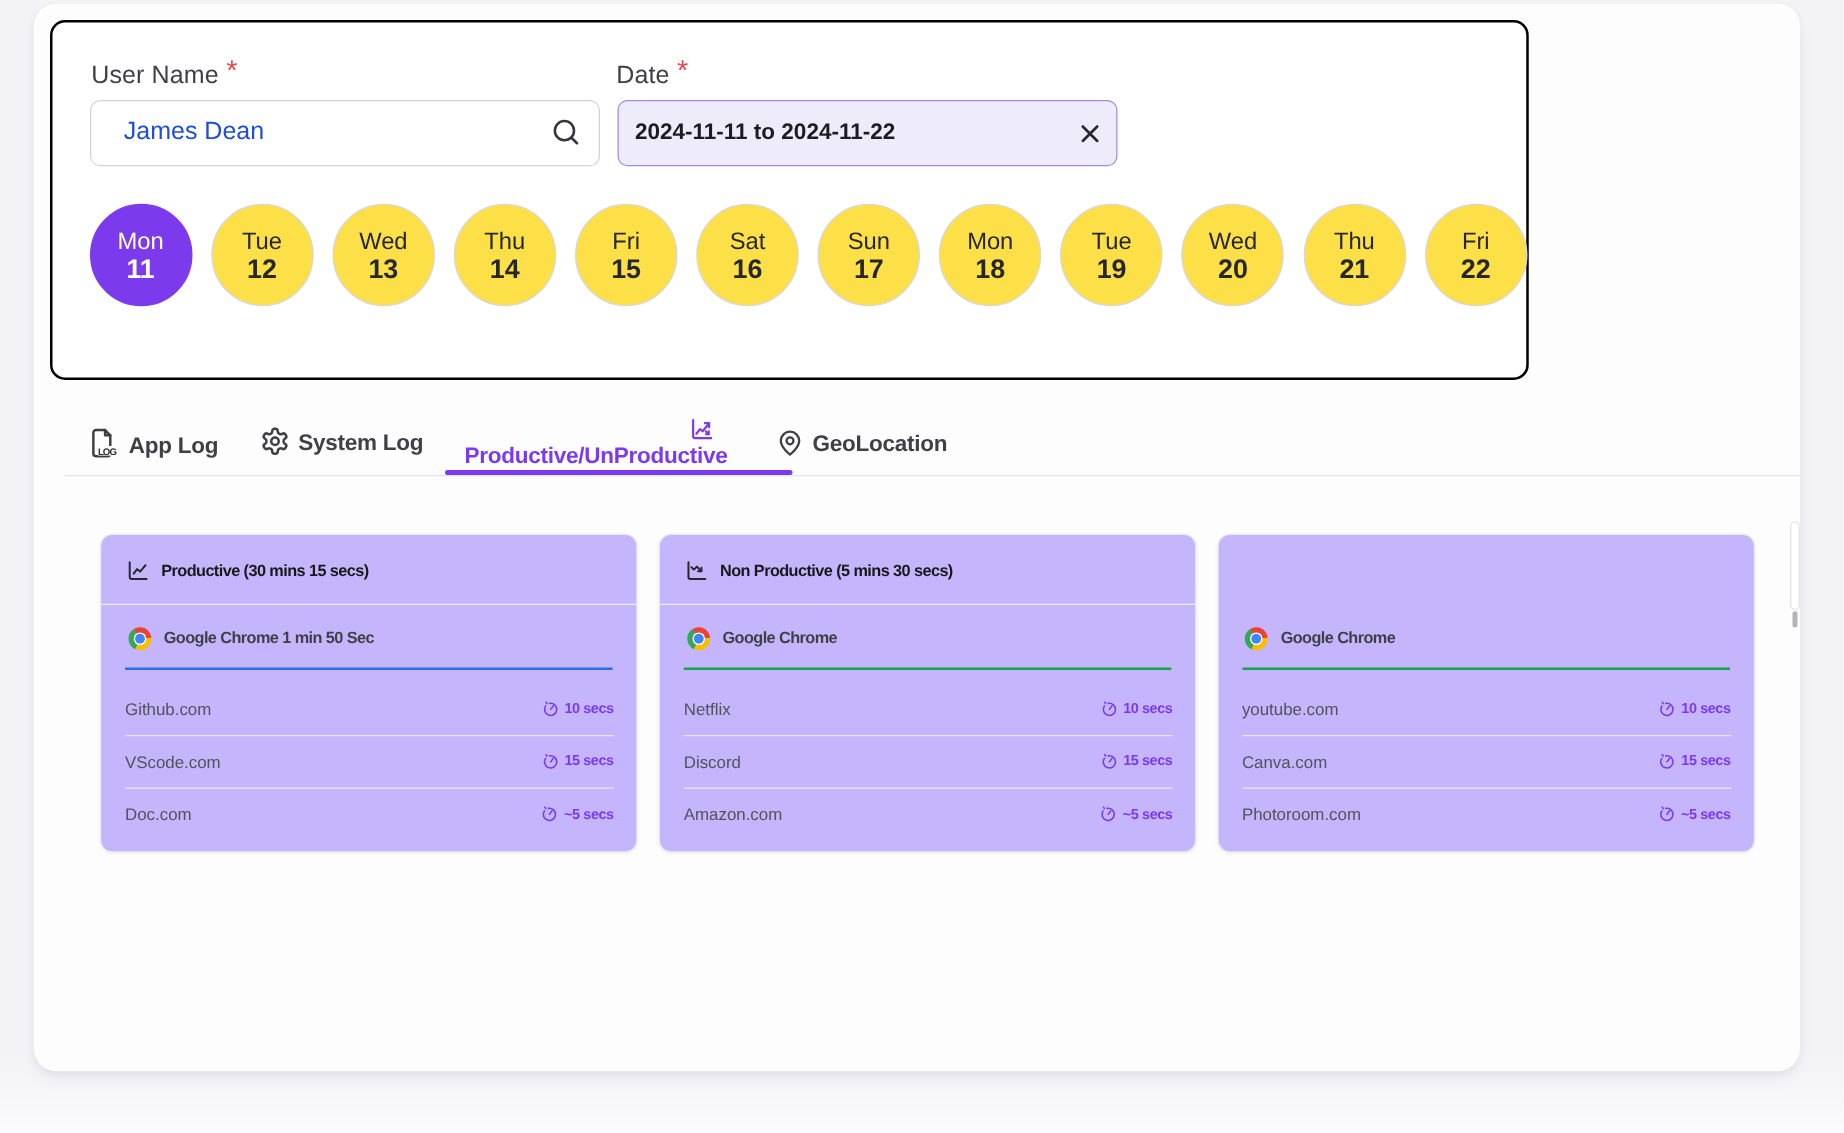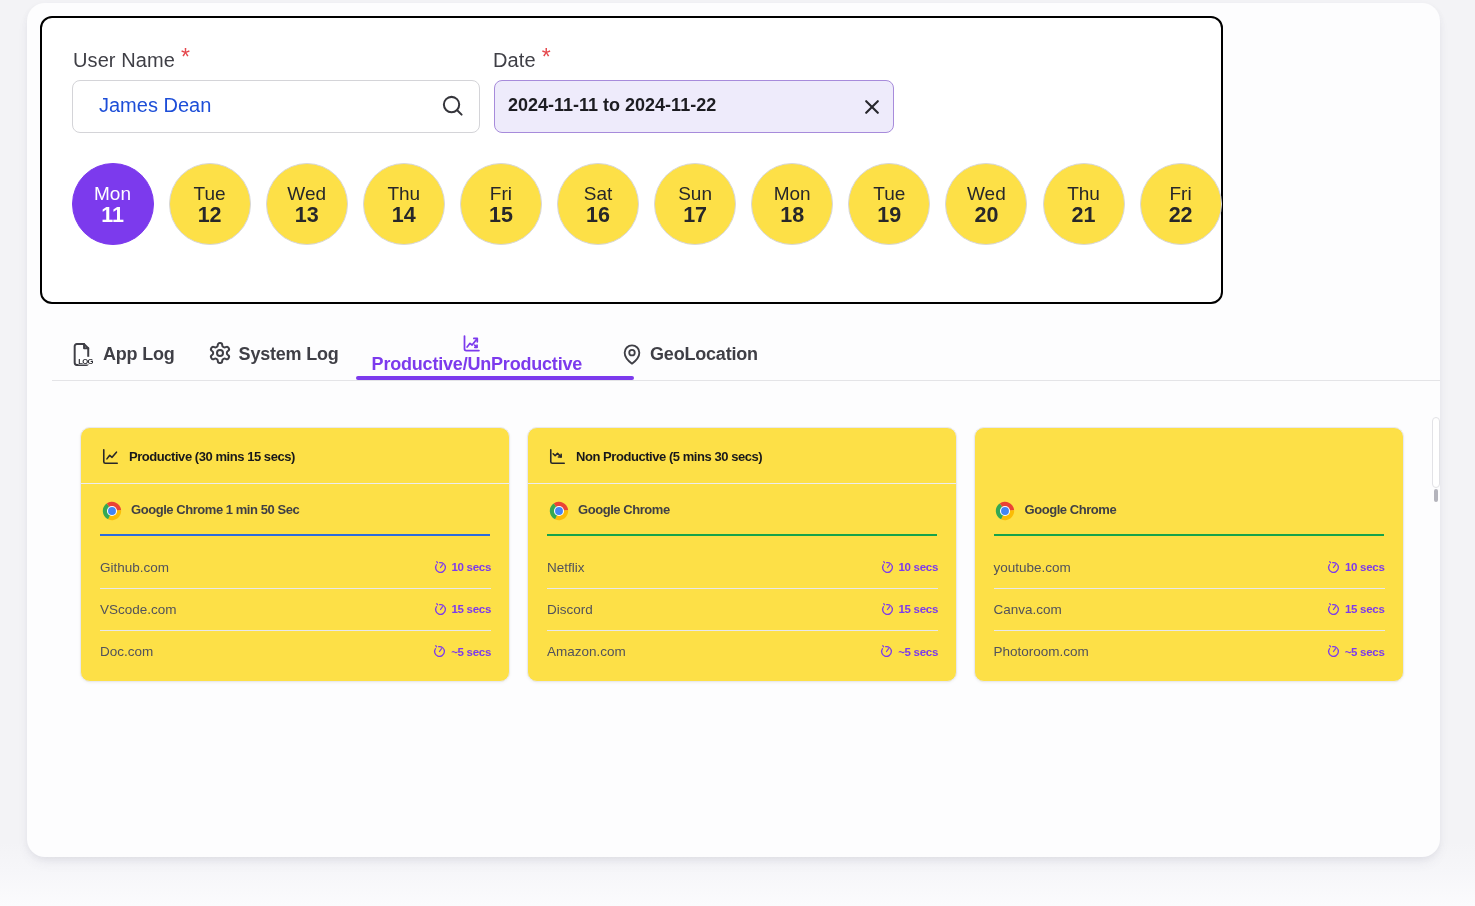--- a/index.html
+++ b/index.html
@@ -36,29 +36,29 @@
   .day {
     position:absolute; top:145px; width:82px; height:82px; border-radius:50%;
     background:#fde047; border:1px solid #d7d7db;
     text-align:center; color:#27272a;
   }
   .day .nm { display:block; margin-top:19.5px; font-size:19px; font-weight:400; line-height:19px;}
   .day .no { display:block; font-size:21.5px; font-weight:700; line-height:23px; margin-top:1px;}
   .day.active { background:#7c3aed; border-color:#7c3aed; color:#fff; }
   
   .tabs { position:absolute; left:46px; top:336px; height:30px; display:flex; align-items:center; }
-  .tab { display:flex; align-items:center; margin-right:33px; color:#3f3f46; font-size:18px; font-weight:700; letter-spacing:-0.2px;}
+  .tab { display:flex; align-items:flex-end; margin-right:33px; color:#3f3f46; font-size:18px; font-weight:700; letter-spacing:-0.2px;}
   .tab svg { margin-right:10px; }
   .tab.active { color:#7c3aed;flex-direction:column; }
   .tabline { position:absolute; left:329px; top:373px; width:278px; height:3.5px; background:#7c3aed; border-radius:2px;}
   .tabdivider { position:absolute; left:25px; top:377px; width:1388px; height:1px; background:#e4e4e7;}
   
   .card {
     position:absolute; top:424px; width:430px; height:255px;
-    background:#fde047; border:1px solid #e9e9ee; border-radius:10px;
+    background:#c4b5fd; border:1px solid #e9e9ee; border-radius:10px;
     box-shadow:0 1px 3px rgba(0,0,0,.05);
   }
   .card .hdr { position:absolute; left:0; top:0; right:0; height:56px; border-bottom:1px solid #ececf0;}
   .card .hdr svg { position:absolute; left:20px; top:19px;}
   .card .hdr .t { position:absolute; left:48px; top:20.5px; font-size:13px; letter-spacing:-0.45px; font-weight:700; color:#18181b;}
   .chromerow { position:absolute; left:0; top:56px; right:0; height:50px;}
   .chrome { position:absolute; left:19.5px; top:15.5px; width:22px; height:22px; }
   .chromerow .t { position:absolute; left:50px; top:17.5px; font-size:13px; letter-spacing:-0.45px; font-weight:700; color:#3f3f46;}
   .uline { position:absolute; left:19px; top:106px; width:390px; height:2.2px;}
   .rows { position:absolute; left:19px; right:18px; top:118.5px;}

